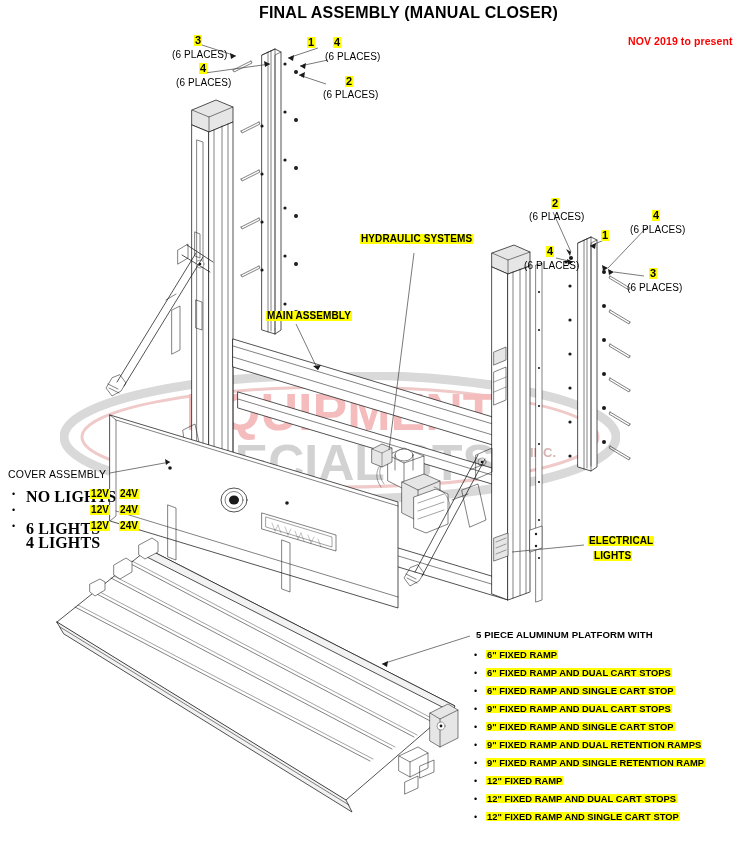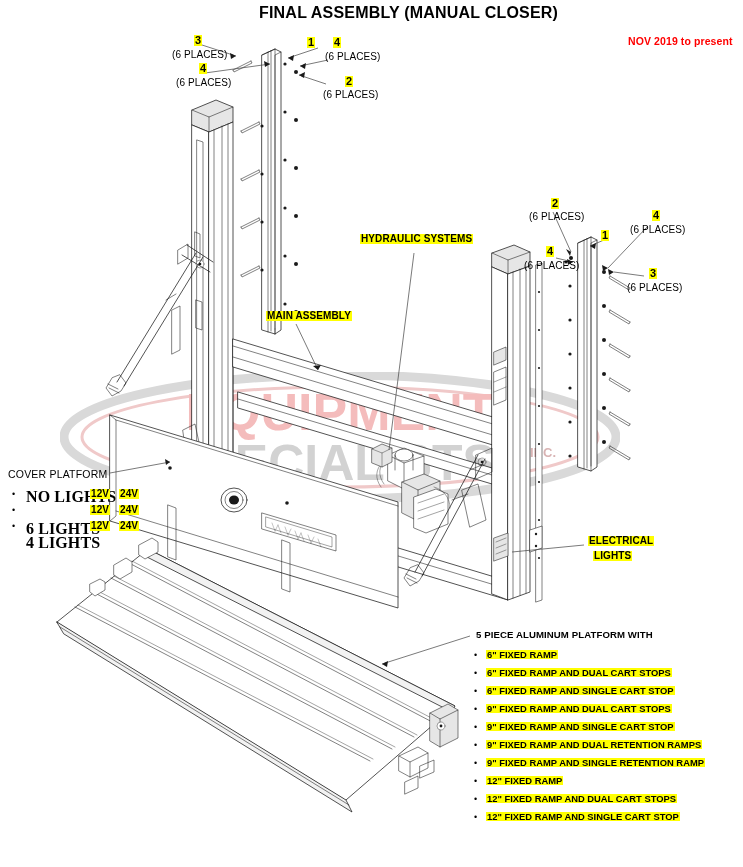--- a/index.html
+++ b/index.html
@@ -344,21 +344,21 @@
 
   <div class="t num" style="left:649px;top:268px;">3</div>
   <div class="t places" style="left:627px;top:283px;">(6 PLACES)</div>
 
   <div class="t hl" style="left:360px;top:234px;">HYDRAULIC SYSTEMS</div>
   <div class="t hl" style="left:266px;top:311px;">MAIN ASSEMBLY</div>
   <div class="t hl" style="left:588px;top:536px;">ELECTRICAL</div>
   <div class="t hl" style="left:593px;top:551px;">LIGHTS</div>
 
   <div>
-    <div class="t cov-title" style="left:8px;top:469px;">COVER PLATFORM</div>
+    <div class="t cov-title" style="left:8px;top:469px;">COVER ASSEMBLY</div>
 
     <div class="t bullet" style="left:12px;top:490px;">•</div>
     <div class="t plain" style="left:26px;top:489px;">NO LIGHTS</div>
     <div class="t hl" style="left:90px;top:489px;">12V</div>
     <div class="t hl" style="left:119px;top:489px;">24V</div>
 
     <div class="t bullet" style="left:12px;top:506px;">•</div>
     <div class="t plain" style="left:26px;top:535px;">4 LIGHTS</div>
     <div class="t hl" style="left:90px;top:505px;">12V</div>
     <div class="t hl" style="left:119px;top:505px;">24V</div>

